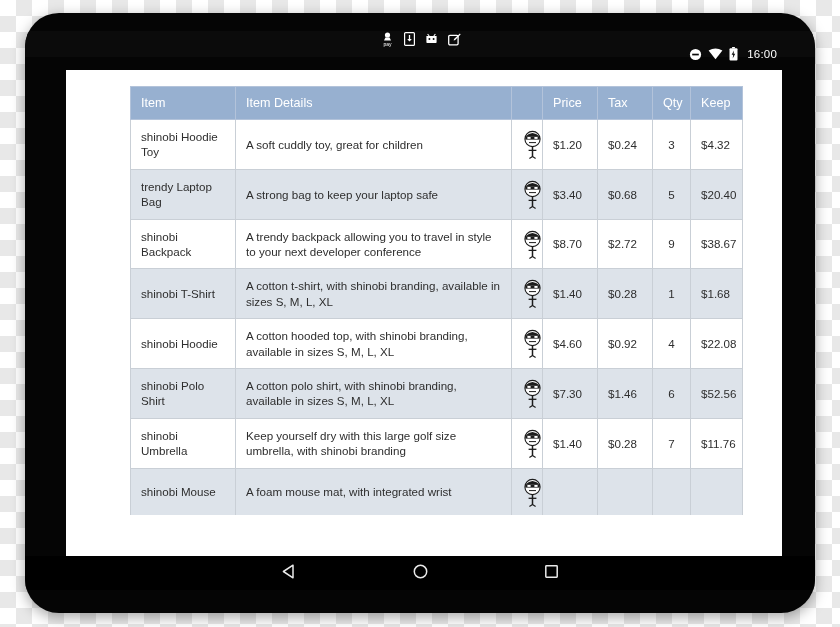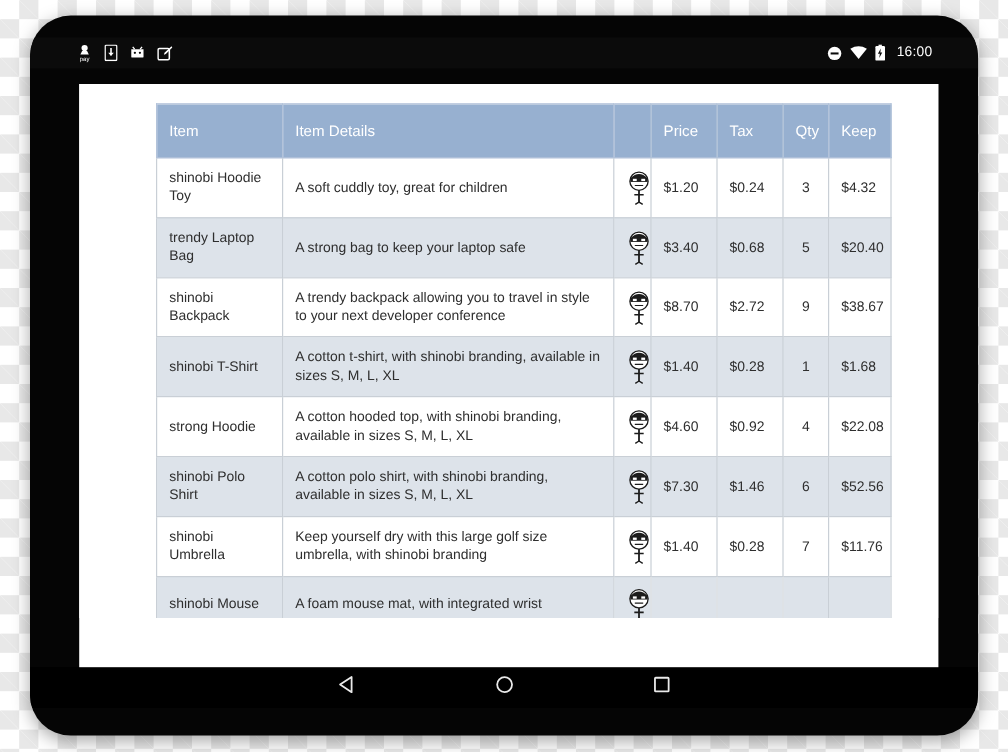--- a/index.html
+++ b/index.html
@@ -39,20 +39,21 @@
   #status-bar {
     position: absolute;
     left: 0;
     top: 18px;
     width: 100%;
     height: 26px;
     background: #0b0b0b;
     display: flex;
     align-items: center;
     padding: 0 38px 0 39px;
+    flex-direction: column;
   }
   #status-left { display: flex; align-items: center; gap: 10px; }
   #status-right {
     margin-left: auto;
     display: flex;
     align-items: center;
     gap: 6px;
   }
   #status-right .clock {
     color: #ffffff;
@@ -107,21 +108,21 @@
     vertical-align: middle;
     line-height: 1.33;
   }
   #data-table thead th {
     background: #97b0d0;
     color: #ffffff;
     font-weight: normal;
     font-size: 12.6px;
     text-align: left;
     border-color: #b3c3da;
-    height: 45px;
+    height: 33px;
     padding-top: 6px;
     padding-bottom: 6px;
   }
   #data-table tbody tr.row-odd  td { background: #ffffff; }
   #data-table tbody tr.row-even td { background: #dde3ea; }
 
   
   .col-item    { width: 105px; }
   .col-details { width: 276px; }
   .col-img     { width: 31px; }
@@ -319,21 +320,21 @@
                   <path d="M10.5 16.6 L10.5 26.5" stroke="#1c1c1c" stroke-width="1.5"></path>
                   <path d="M6.6 20.3 L14.4 20.3" stroke="#1c1c1c" stroke-width="1.3"></path>
                   <path d="M10.5 26.5 L7.4 28.4 M10.5 26.5 L13.6 28.4" stroke="#1c1c1c" stroke-width="1.2"></path>
                 </svg></td>
               <td class="cell-price">$1.40</td>
               <td class="cell-tax">$0.28</td>
               <td class="cell-qty">1</td>
               <td class="cell-total">$1.68</td>
             </tr>
             <tr class="row-odd">
-              <td class="cell-item">strong Hoodie</td>
+              <td class="cell-item">shinobi Hoodie</td>
               <td class="cell-details">A cotton hooded top, with shinobi branding, available in sizes S, M, L, XL</td>
               <td class="cell-img"><svg class="shinobi-icon" width="21" height="29" viewBox="0 0 21 29">
                   <circle cx="10.5" cy="9" r="7.6" fill="#ffffff" stroke="#1c1c1c" stroke-width="1.1"></circle>
                   <path d="M3.3 6.6 Q10.5 -0.6 17.7 6.6 Z" fill="#1c1c1c"></path>
                   <rect x="3.3" y="6.3" width="14.4" height="3.3" fill="#1c1c1c"></rect>
                   <rect x="5.4" y="7.0" width="3.2" height="1.9" fill="#ffffff"></rect>
                   <rect x="12.4" y="7.0" width="3.2" height="1.9" fill="#ffffff"></rect>
                   <path d="M7 12.6 L14 12.6" stroke="#1c1c1c" stroke-width="1"></path>
                   <path d="M10.5 16.6 L10.5 26.5" stroke="#1c1c1c" stroke-width="1.5"></path>
                   <path d="M6.6 20.3 L14.4 20.3" stroke="#1c1c1c" stroke-width="1.3"></path>

